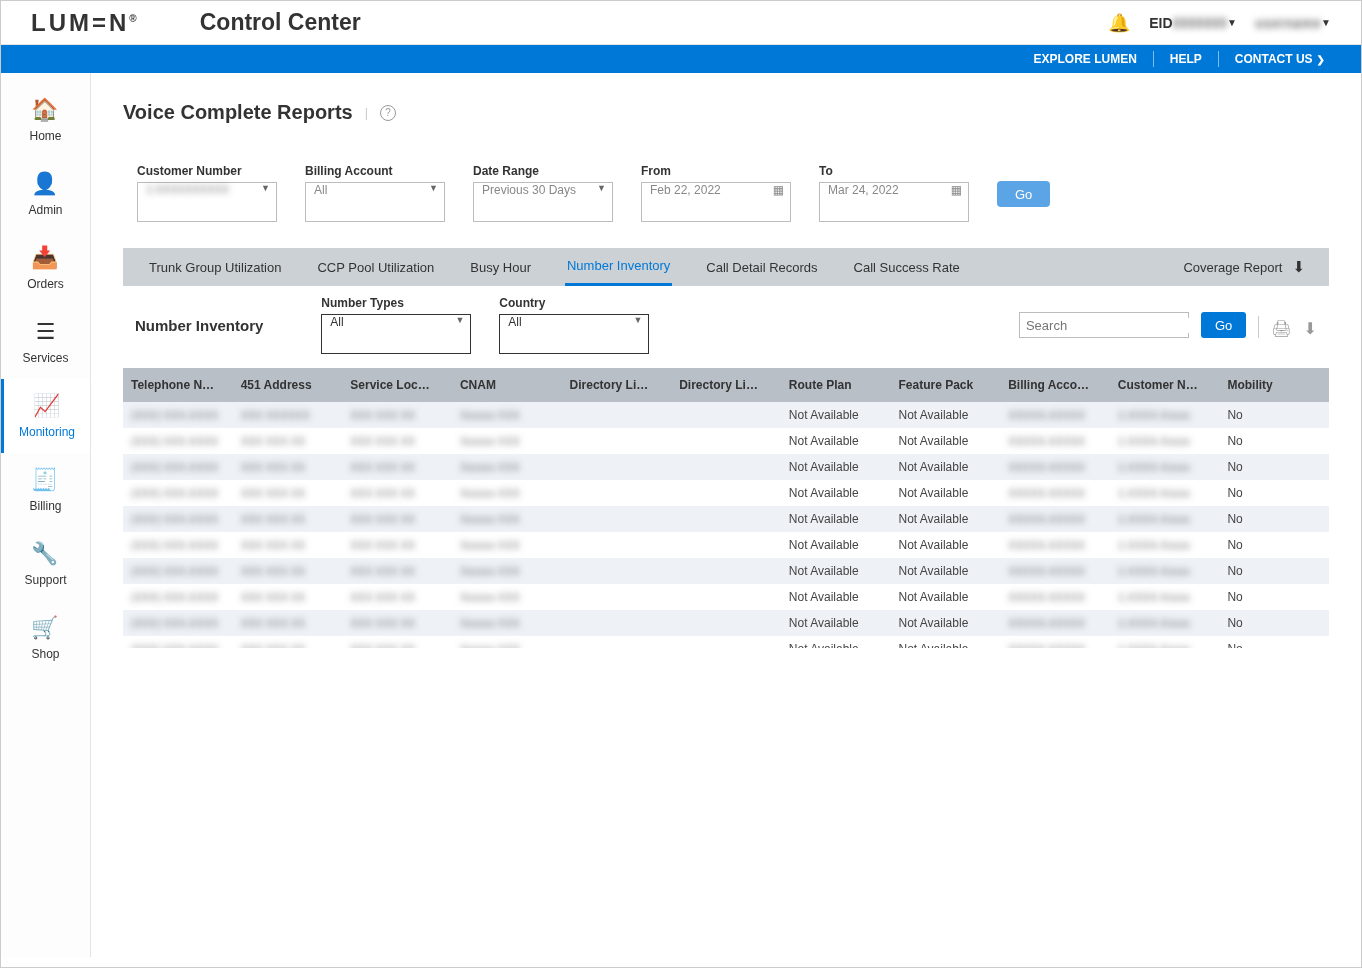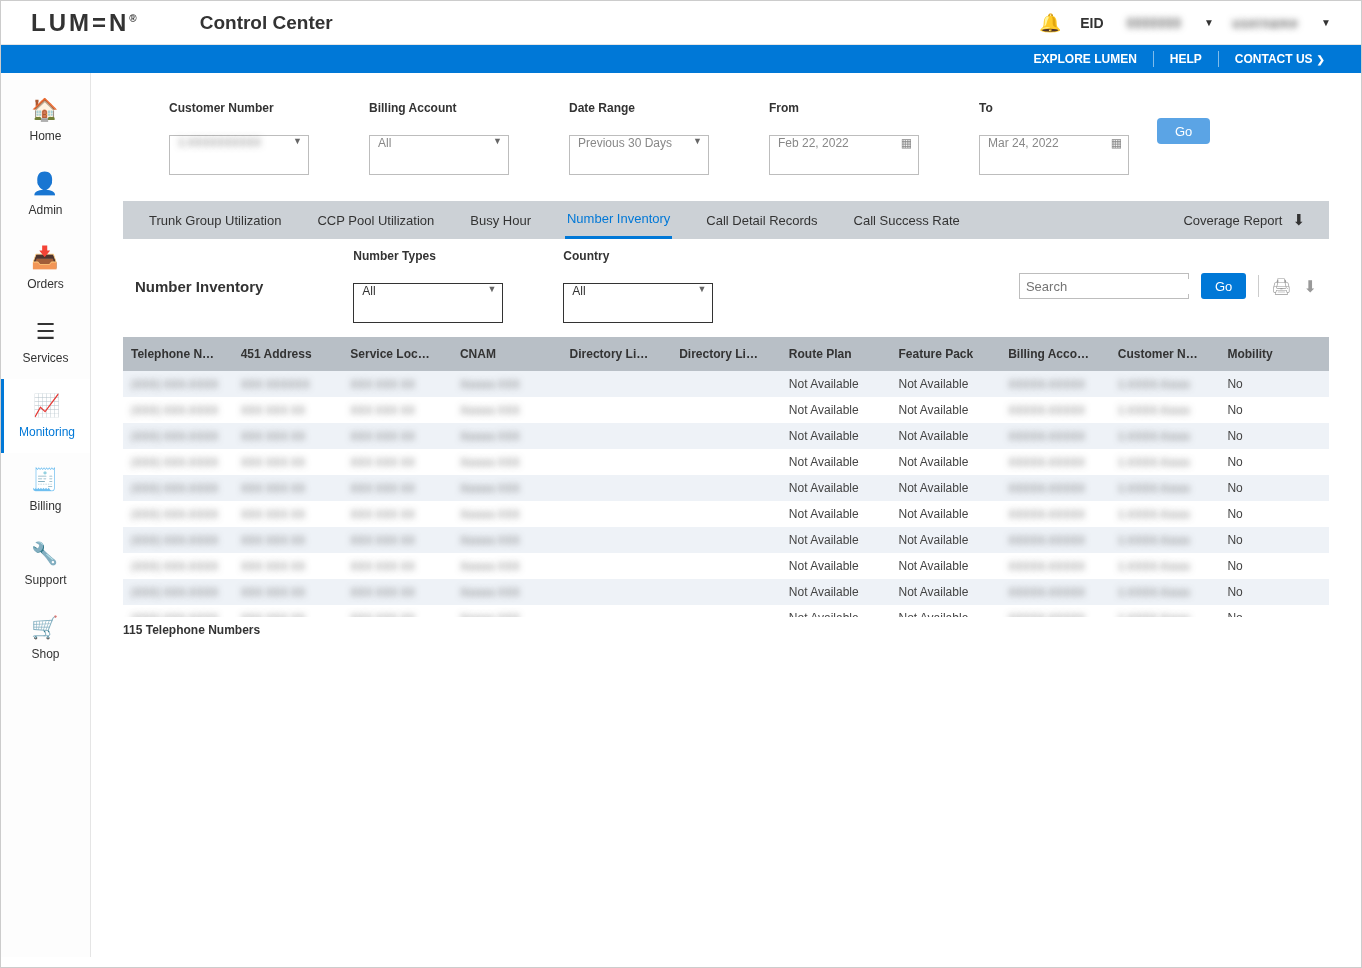--- a/index.html
+++ b/index.html
@@ -1,24 +1,24 @@
 <!DOCTYPE html>
 <html><head>
   <meta charset="utf-8">
   <style>
     * { margin: 0; padding: 0; box-sizing: border-box; }
     body { font-family: Arial, Helvetica, sans-serif; font-size: 13px; color: #333; background: #fff; width: 1362px; height: 968px; overflow: hidden; border: 1px solid #ccc; }
     
     .header { display: flex; align-items: center; padding: 12px 30px; border-bottom: 1px solid #e5e5e5; height: 44px; }
     .logo { font-size: 24px; font-weight: bold; letter-spacing: 3px; margin-right: 60px; }
     .logo-reg { font-size: 10px; vertical-align: super; }
-    .app-title { font-size: 19px; font-weight: bold; }
+    .app-title { font-size: 23px; font-weight: bold; }
     .header-right { margin-left: auto; display: flex; align-items: center; gap: 18px; }
     .bell-icon { font-size: 18px; color: #555; cursor: pointer; }
-    .eid-block { display: flex; align-items: center; gap: 23px; font-size: 14px; font-weight: bold; cursor: pointer; }
+    .eid-block { display: flex; align-items: center; gap: 0; font-size: 14px; font-weight: bold; cursor: pointer; }
     .blurred { color: transparent; text-shadow: 0 0 6px rgba(80,80,80,0.8); user-select: none; }
     .blurred-small { font-size: 11px; }
     .chevron-down { font-size: 10px; }
     
     .bluebar { background: #0078d7; color: #fff; height: 28px; display: flex; align-items: center; justify-content: flex-end; padding: 0 20px; font-size: 12px; font-weight: bold; }
     .bluebar a { color: #fff; text-decoration: none; padding: 0 16px; cursor: pointer; }
     .bluebar-sep { width: 1px; height: 16px; background: rgba(255,255,255,0.5); }
     .contact-arrow { font-size: 10px; margin-left: 4px; }
     
     .layout { display: flex; height: calc(100% - 82px); }
@@ -28,39 +28,39 @@
     .nav-item.active { color: #0078d7; border-left: 3px solid #0078d7; background: #fff; }
     .nav-icon { font-size: 22px; }
     
     .content { flex: 1; padding: 28px 32px; overflow: auto; }
     .page-title-row { display: flex; align-items: center; gap: 12px; margin-bottom: 40px; }
     .page-title { font-size: 20px; font-weight: bold; }
     .title-sep { color: #ccc; }
     .help-circle { display: inline-block; width: 16px; height: 16px; border: 1px solid #999; border-radius: 50%; text-align: center; line-height: 14px; font-size: 10px; color: #999; cursor: pointer; }
     
     .filters { display: flex; gap: 28px; margin-bottom: 26px; padding-left: 14px; flex-wrap: wrap; }
-    .filter-block { display: flex; flex-direction: column; gap: 20px; margin-left: 32px; }
+    .filter-block { display: flex; flex-direction: column; gap: 4px; }
     .filter-label { font-size: 12px; font-weight: bold; color: #333; }
     .select-box, .date-box { border: 1px solid #bdbdbd; background: #fff; height: 40px; display: flex; align-items: flex-start; padding: 0 8px; font-size: 12px; color: #888; cursor: pointer; position: relative; }
     .select-box { min-width: 140px; }
     .select-caret { position: absolute; right: 6px; font-size: 9px; color: #666; }
     .date-box { min-width: 150px; }
     .cal-icon { position: absolute; right: 6px; color: #888; font-size: 12px; }
     .go-btn { background: #5ba4e5; border: none; color: #fff; padding: 0 18px; height: 26px; border-radius: 4px; font-size: 13px; cursor: pointer; margin-top: 17px; }
     
     .tabbar { background: #ccd1d6; display: flex; align-items: center; height: 38px; padding: 0 24px; gap: 32px; font-size: 13px; color: #333; }
     .tabbar .tab { cursor: pointer; padding: 10px 2px; }
     .tabbar .tab.active { color: #0078d7; border-bottom: 3px solid #0078d7; font-weight: normal; }
     .tabbar-right { margin-left: auto; display: flex; align-items: center; gap: 10px; font-size: 13px; }
     .dl-icon { font-size: 15px; cursor: pointer; }
     
     .subfilters { display: flex; align-items: center; gap: 28px; padding: 10px 12px 14px; }
     .subfilters .section-title { font-size: 15px; font-weight: bold; margin-right: 30px; }
     .subfilters .filter-block .select-box { min-width: 150px; border: 1px solid #333; }
-    .subfilters-right { margin-left: auto; display: flex; align-items: center; gap: 12px; }
+    .subfilters-right { margin-left: auto; display: flex; align-items: flex-end; gap: 12px; }
     .search-wrap { border: 1px solid #bdbdbd; display: flex; align-items: center; height: 26px; width: 170px; padding: 0 6px; }
     .search-wrap input { border: none; outline: none; font-size: 13px; flex: 1; color: #888; }
     .search-wrap .s-icon { color: #888; font-size: 14px; }
     .go2 { background: #0078d7; color: #fff; border: none; height: 26px; padding: 0 14px; border-radius: 3px; font-size: 13px; cursor: pointer; }
     .action-sep { width: 1px; height: 22px; background: #ccc; }
     .gray-icon { color: #999; font-size: 16px; cursor: pointer; }
     
     .note { color: #d60000; font-size: 12px; padding: 2px 6px 14px; line-height: 1.4; }
     
     .table-wrap { position: relative; }
@@ -133,20 +133,25 @@
         <span class="nav-icon">🔧</span>
         <span>Support</span>
       </div>
       <div class="nav-item">
         <span class="nav-icon">🛒</span>
         <span>Shop</span>
       </div>
     </div>
 
   <div class="content">
+    <div class="page-title-row">
+      <div class="page-title">Voice Complete Reports</div>
+      <span class="title-sep">|</span>
+      <span class="help-circle">?</span>
+    </div>
 
     <div class="filters">
       <div class="filter-block">
         <span class="filter-label">Customer Number</span>
         <div class="select-box">
           <span class="blurred blurred-small">1-XXXXXXXXXX</span>
           <span class="select-caret">▼</span>
         </div>
       </div>
       <div class="filter-block">
@@ -362,15 +367,14 @@
             <div class="td"></div>
             <div class="td"></div>
             <div class="td">Not Available</div>
             <div class="td">Not Available</div>
             <div class="td"><span class="blurred blurred-small">XXXXX-XXXXX</span></div>
             <div class="td"><span class="blurred blurred-small">1-XXXX-Xxxxx</span></div>
             <div class="td">No</div>
           </div>
         </div>
     </div>
-    <div class="footer-count">115 Telephone Numbers</div>
   </div>
 </div>
 
 </body></html>

